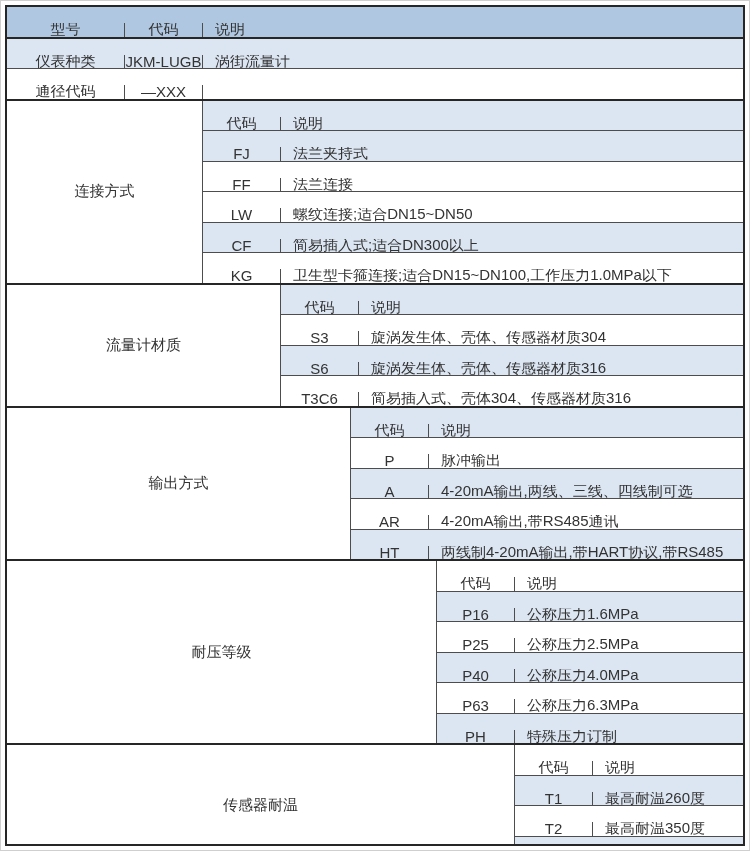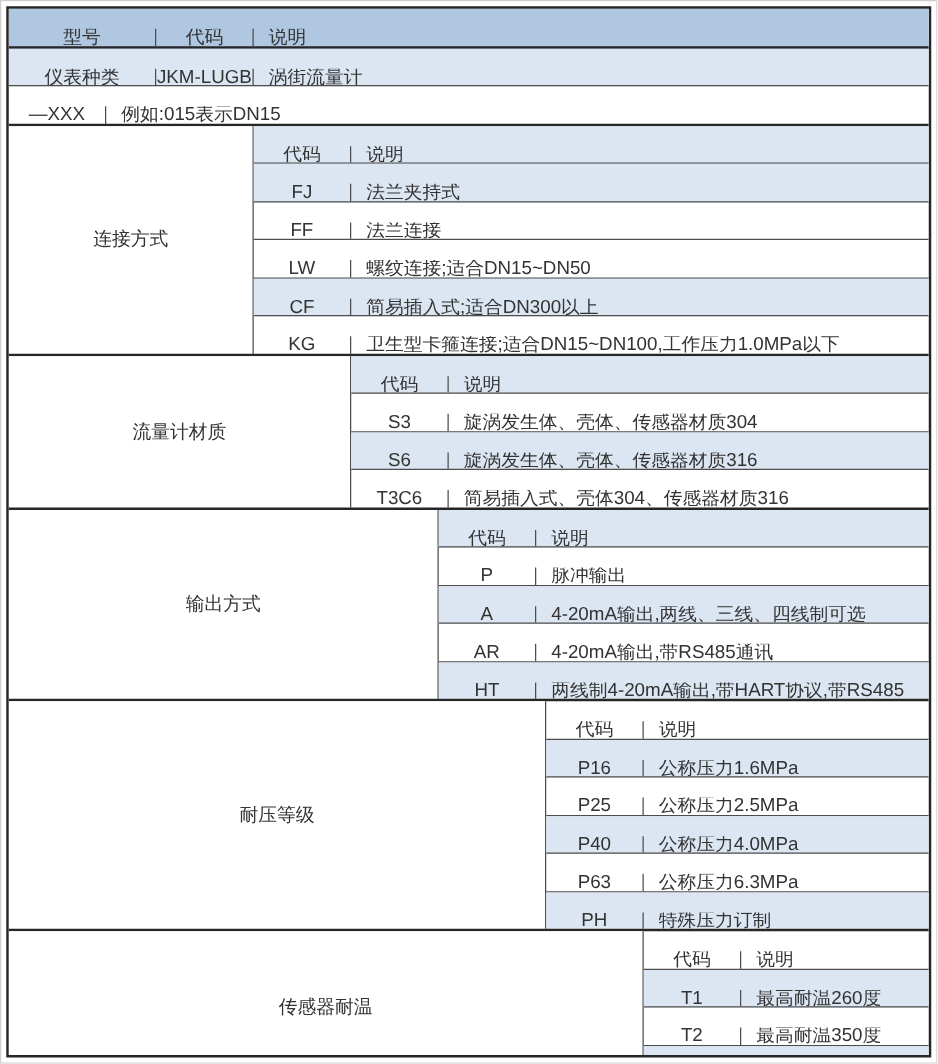--- a/index.html
+++ b/index.html
@@ -56,22 +56,22 @@
       <div class="cell desc-col">说明</div>
     </div>
 
     <div class="row simple-row striped">
       <div class="cell label-cell">仪表种类</div>
       <div class="cell code-col">JKM-LUGB</div>
       <div class="cell desc-col">涡街流量计</div>
     </div>
 
     <div class="row simple-row last">
+      <div class="cell label-cell">通径代码</div>
       <div class="cell code-col">—XXX</div>
-      <div class="cell desc-col">例如:015表示DN15</div>
     </div>
 
     <div id="sections" style="display:contents"><div class="section s1">
           <div class="section-label">连接方式</div>
           <div class="section-body">
             <div class="row striped">
               <div class="cell code-col">代码</div>
               <div class="cell desc-col">说明</div>
             </div>
             <div class="row striped">

